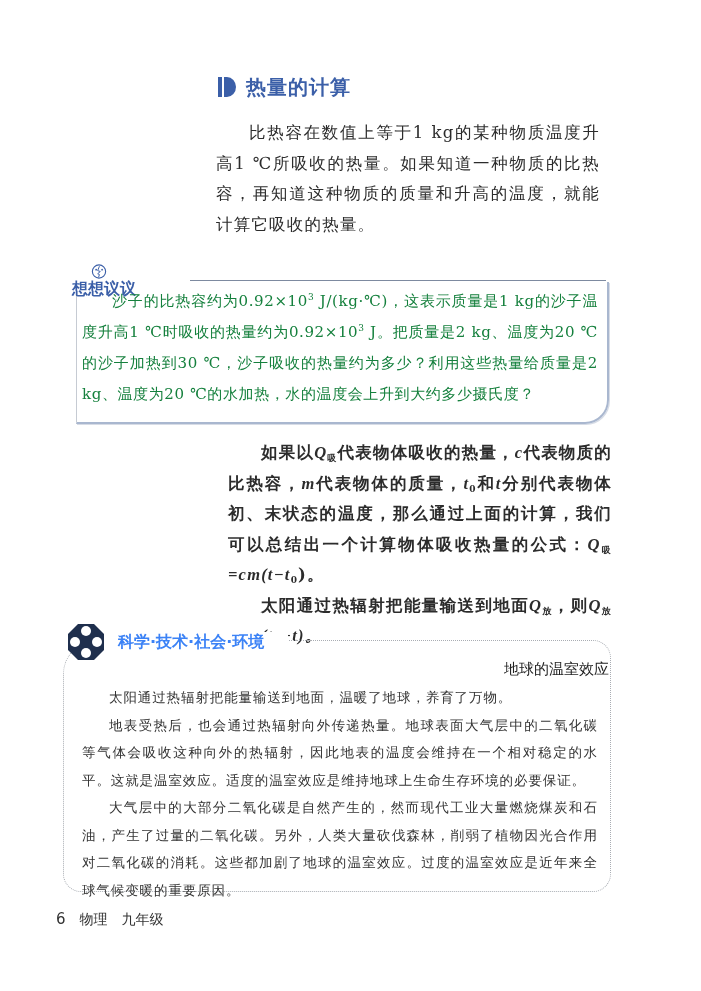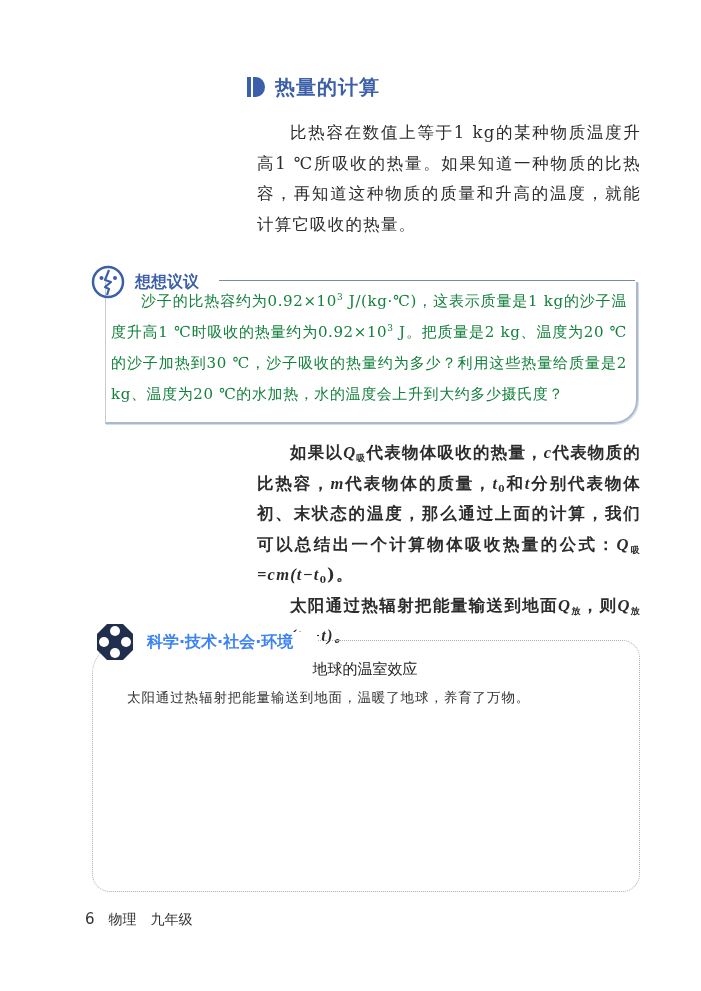--- a/index.html
+++ b/index.html
@@ -1,39 +1,39 @@
 <!DOCTYPE html>
 <html><head>
 <meta charset="utf-8">
 <style>
   html, body { margin: 0; padding: 0; background: #ffffff; }
   body {
     width: 701px; height: 991px; position: relative; overflow: hidden;
     font-family: "DejaVu Serif", "Liberation Serif", serif;
     color: #2a2a2a;
   }
-  .abs { position: absolute; margin-left: 29px; }
+  .abs { position: absolute; }
   .section-title {
     left: 218px; top: 72px; height: 30px;
     display: flex; align-items: center; gap: 10px;
   }
   .section-title .marker { width: 18px; height: 22px; display: block; }
   .section-title .text {
     font-family: "DejaVu Sans", "Liberation Sans", sans-serif;
     font-weight: bold; font-size: 20px; color: #3b5fa8; letter-spacing: 1px;
   }
   .body-text {
     font-size: 16.5px; line-height: 30.5px; color: #2c2c2c;
     text-align: justify; letter-spacing: 1.2px;
   }
   .indent { text-indent: 2em; }
-  .p-intro { left: 228px; top: 118px; width: 384px; }
+  .p-intro { left: 216px; top: 118px; width: 384px; }
 
   
-  .think-head { left: 62px; top: 264px; height: 36px; display: flex; align-items: center; }
+  .think-head { left: 62px; top: 264px; height: 36px; display: flex; align-items: center; flex-direction: column; }
   .think-icon { width: 34px; height: 34px; }
   .think-label {
     margin-left: 10px;
     font-family: "DejaVu Sans", "Liberation Sans", sans-serif;
     font-weight: bold; font-size: 16px; color: #3b5fa8;
   }
   .think-line { left: 190px; top: 280px; width: 416px; height: 1px; background: #7d8aa0; }
   .think-box {
     left: 76px; top: 282px; width: 530px; height: 140px;
     border-right: 2px solid #a9b7cf; border-bottom: 2px solid #a9b7cf;
@@ -60,26 +60,26 @@
     font-family: "DejaVu Sans", "Liberation Sans", sans-serif;
     font-weight: bold; font-size: 16px; color: #3b82f6;
   }
   .sts-box {
     left: 63px; top: 640px; width: 546px; height: 250px;
     border: 1.5px dotted #a9adb3; border-radius: 18px;
     border-top-left-radius: 34px;
   }
   .sts-mask { left: 58px; top: 632px; width: 230px; height: 18px; background: #fff; }
   .sts-title {
-    left: 63px; top: 660px; width: 546px; text-align: center;
+    left: 63px; top: 660px; width: 546px; text-align: right;
     font-family: "DejaVu Sans", "Liberation Sans", sans-serif;
     font-size: 15px; color: #222;
   }
   .sts-text {
-    left: 71px; top: 684px; width: 516px;
+    left: 82px; top: 684px; width: 516px;
     font-size: 13.5px; line-height: 27.5px; letter-spacing: 0.9px;
     text-align: justify; color: #333;
   }
   .sts-text p { margin: 0; }
 
   .footer {
     left: 56px; top: 910px; display: flex; gap: 14px; align-items: baseline;
     font-size: 14px; color: #333;
   }
   .footer .num { font-family: "DejaVu Sans", "Liberation Sans", sans-serif; font-size: 15px; }
@@ -124,19 +124,21 @@
     <circle cx="22" cy="11" r="5" fill="#fff"></circle>
     <circle cx="11" cy="22" r="5" fill="#fff"></circle>
     <circle cx="33" cy="22" r="5" fill="#fff"></circle>
     <circle cx="22" cy="33" r="5" fill="#fff"></circle>
   </svg>
   <span class="sts-label">科学·技术·社会·环境</span>
 </div>
 <div class="abs sts-title">地球的温室效应</div>
 <div class="abs sts-text">
   <p class="indent">太阳通过热辐射把能量输送到地面，温暖了地球，养育了万物。</p>
+  <p class="indent">地表受热后，也会通过热辐射向外传递热量。地球表面大气层中的二氧化碳等气体会吸收这种向外的热辐射，因此地表的温度会维持在一个相对稳定的水平。这就是温室效应。适度的温室效应是维持地球上生命生存环境的必要保证。</p>
+  <p class="indent">大气层中的大部分二氧化碳是自然产生的，然而现代工业大量燃烧煤炭和石油，产生了过量的二氧化碳。另外，人类大量砍伐森林，削弱了植物因光合作用对二氧化碳的消耗。这些都加剧了地球的温室效应。过度的温室效应是近年来全球气候变暖的重要原因。</p>
 </div>
 
 <div class="abs footer">
   <span class="num">6</span>
   <span>物理</span>
   <span>九年级</span>
 </div>
 
 </body></html>

